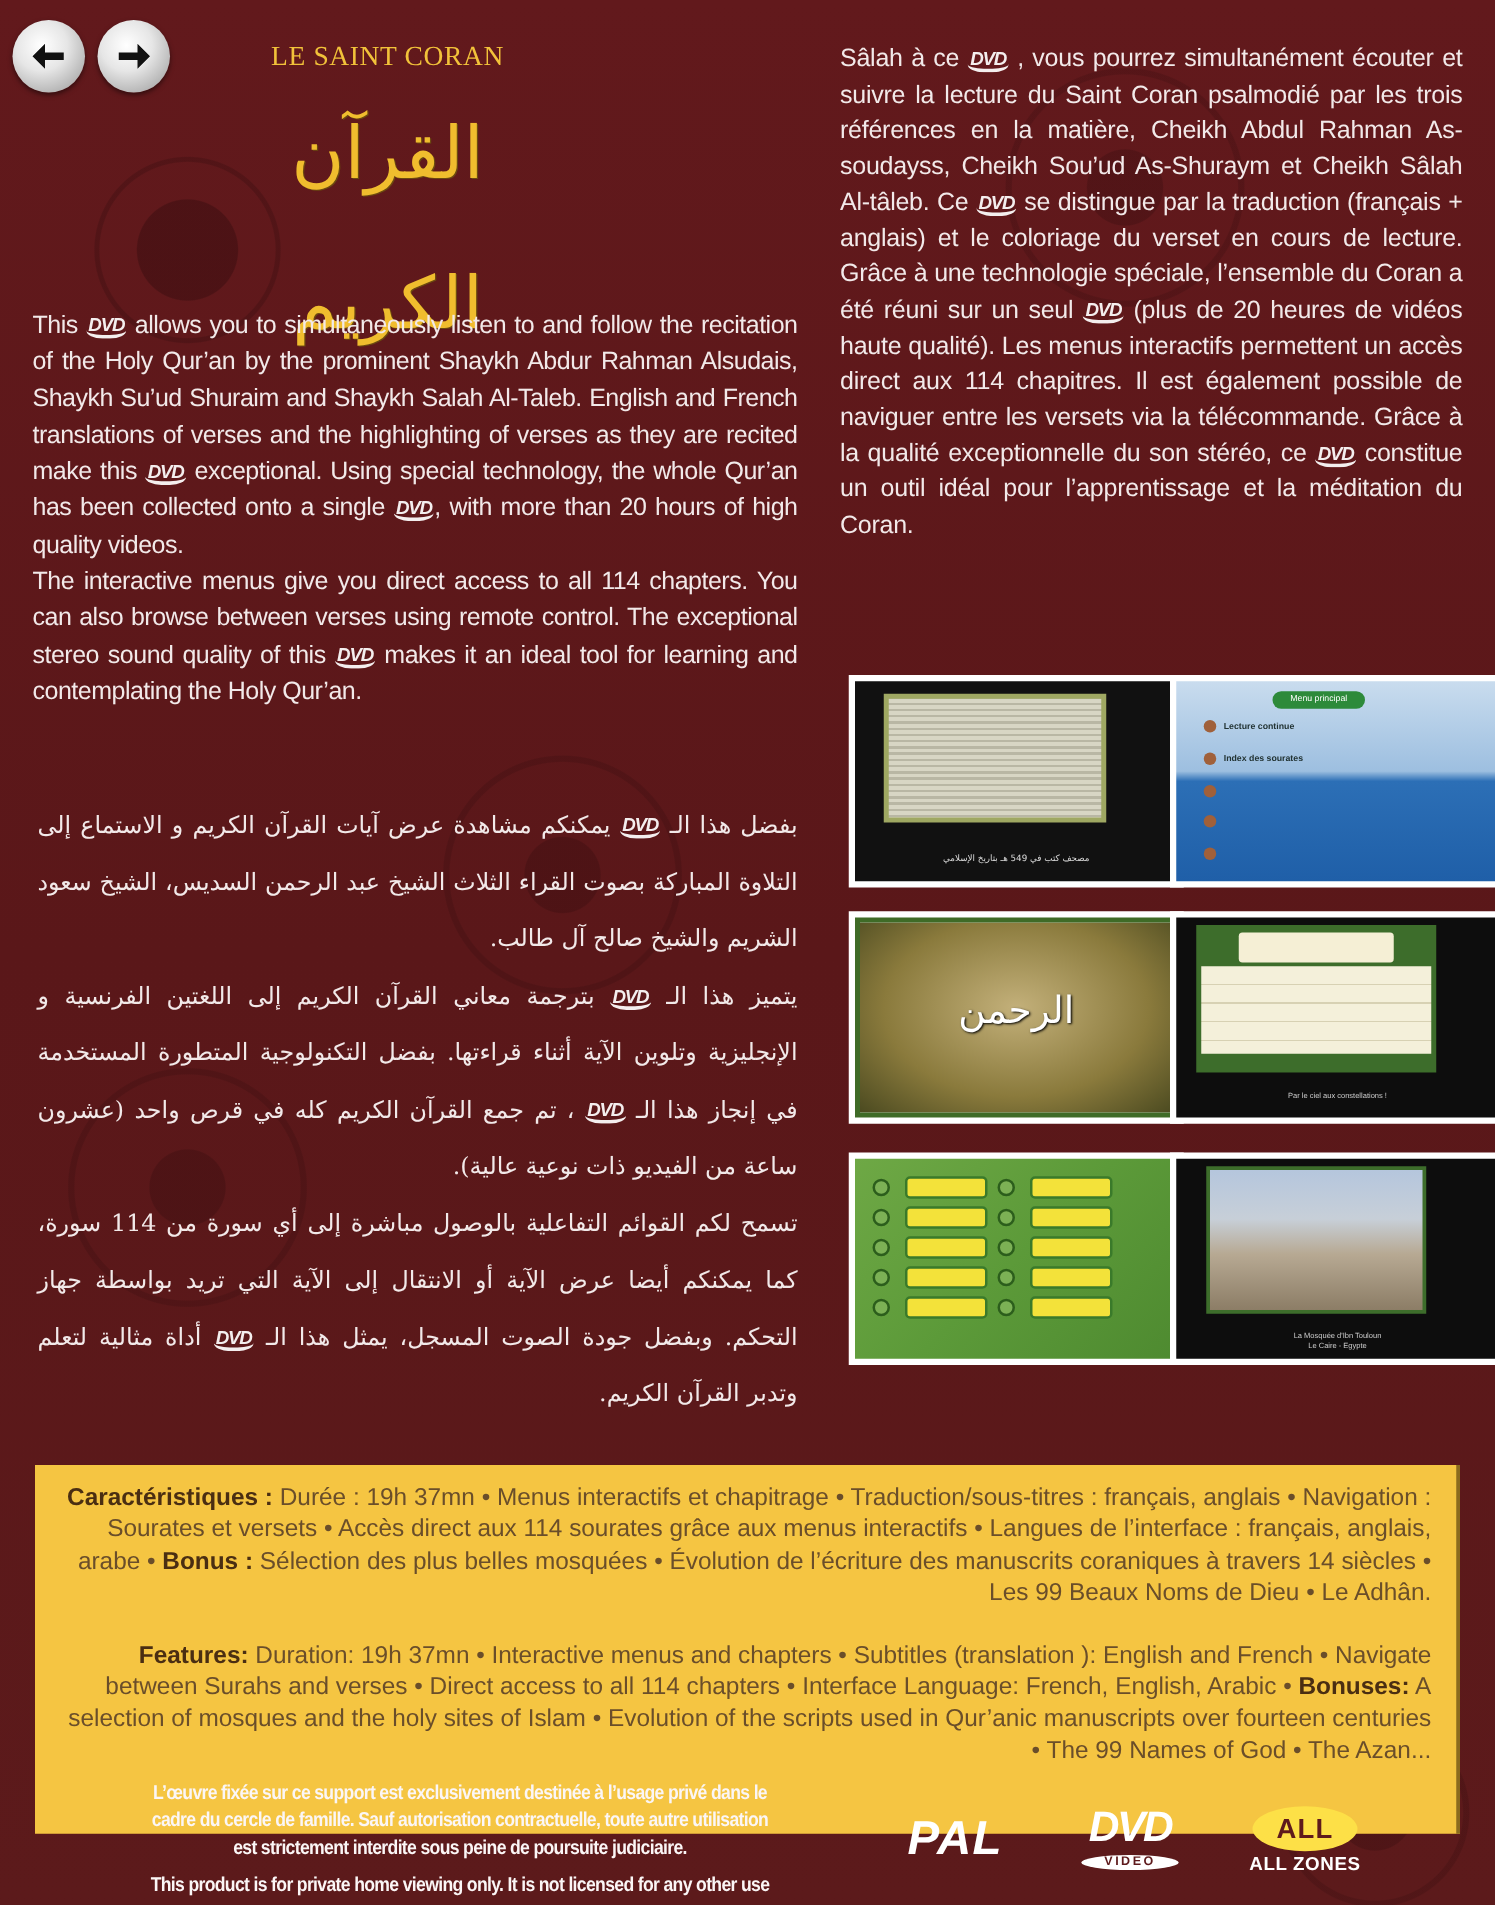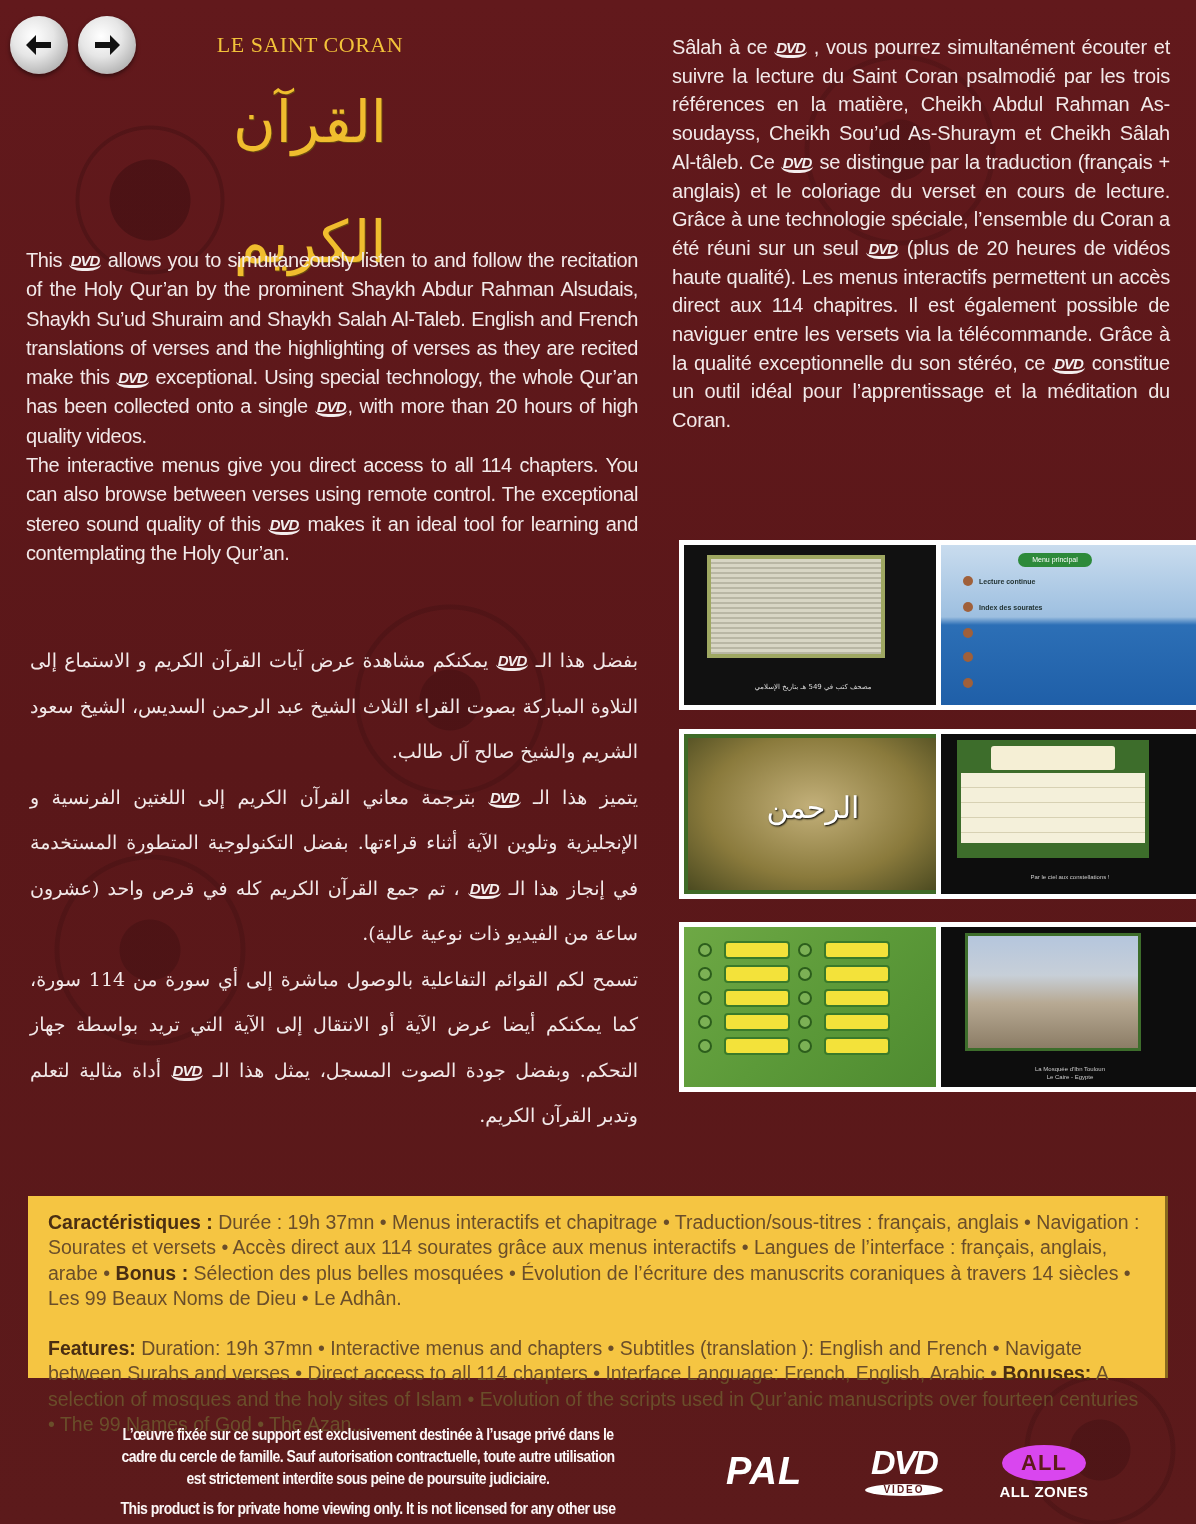--- a/index.html
+++ b/index.html
@@ -86,45 +86,46 @@
   .s4 .cap { position:absolute; left:0; right:0; bottom:14px; text-align:center; color:#ccc; font-size:6px; }
   .s5 { background:linear-gradient(135deg,#6ea845 0%,#5c9a39 50%,#4e8a30 100%); }
   .s5 .chip { position:absolute; width:62px; height:14px; background:#f3e23a; border:2px solid #3a7a2a; border-radius:4px; }
   .s5 .circ { position:absolute; width:10px; height:10px; border-radius:50%; border:2px solid #2c5e1c; background:#7cb155; }
   .s6 { background:#0d0d0d; }
   .s6 .photo { position:absolute; left:24px; top:6px; width:176px; height:118px; background:#3d6d2b; padding:3px; box-sizing:border-box; }
   .s6 .img { width:100%; height:100%; background:linear-gradient(180deg,#b5c6dd 0%,#c7cfd8 35%,#b7a993 60%,#8c7d66 100%); }
   .s6 .cap { position:absolute; left:0; right:0; bottom:6px; text-align:center; color:#ccc; font-size:6px; line-height:8px; }
 
   .features {
-    position:absolute; left:28px; top:1196px; width:1140px; height:182px;
+    position:absolute; left:28px; top:1172px; width:1140px; height:295px;
     background:#f5c542; box-sizing:border-box; padding:14px 20px 0 20px;
     color:#6a4e2a; font-size:19.5px; line-height:25.3px;
     border-right:3px solid #8a6b1e;
+    text-align:right;
   }
   .features p { margin:0; }
   .features .fr { margin-bottom:25px; }
   .features b { color:#4a2e12; }
 
   .legal {
     position:absolute; left:28px; top:1424px; width:680px; text-align:center;
     color:#fbf6f6; font-family:"Liberation Sans Narrow","Liberation Sans", sans-serif;
     font-weight:bold; font-size:16px; line-height:22px; letter-spacing:-0.6px;
     transform:scaleX(0.88); transform-origin:center top;
   }
   .legal p { margin:0; }
   .legal .en { margin-top:8px; }
 
   .logos { position:absolute; left:726px; top:1445px; width:380px; height:70px; }
   .logo-pal { position:absolute; left:0; top:5px; color:#fff; font-style:italic; font-weight:bold; font-size:38px; letter-spacing:1px; }
   .logo-dvd { position:absolute; left:130px; top:0; width:96px; text-align:center; }
   .logo-dvd .big { color:#fff; font-style:italic; font-weight:bold; font-size:34px; letter-spacing:-2px; line-height:34px; }
   .logo-dvd .sub { display:inline-block; background:#fff; color:#5e1a1c; font-size:10px; font-weight:bold; letter-spacing:2px; border-radius:50%; padding:0 18px; line-height:12px; }
   .logo-all { position:absolute; left:268px; top:0; width:100px; text-align:center; }
-  .logo-all .oval { display:inline-block; width:84px; height:36px; border-radius:50%; background:#d946ef; color:#5e1a1c; font-weight:bold; font-size:22px; line-height:36px; letter-spacing:1px; }
+  .logo-all .oval { display:inline-block; width:84px; height:36px; border-radius:50%; background:#fde047; color:#5e1a1c; font-weight:bold; font-size:22px; line-height:36px; letter-spacing:1px; }
   .logo-all .zones { color:#fff; font-weight:bold; font-size:15px; margin-top:2px; letter-spacing:0.5px; }
 </style>
 </head>
 <body>
 
 <div class="bg-pattern"></div>
 
 <div class="nav-btn" id="btn-back">
   <svg viewBox="0 0 32 32">
       <path d="M28 13 H13 V6 L3 16 L13 26 V19 H28 Z" fill="#111"></path>

